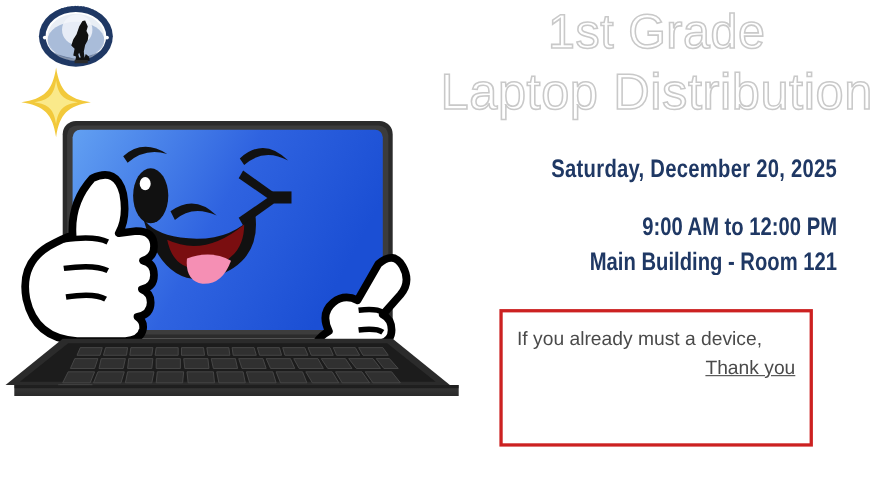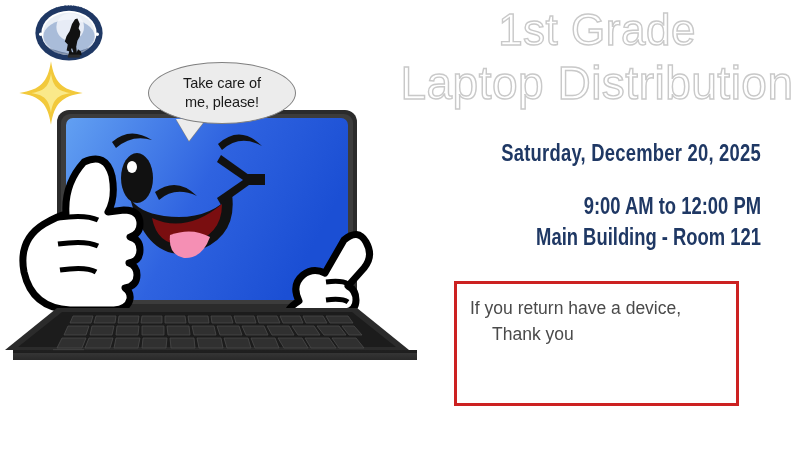--- a/index.html
+++ b/index.html
@@ -164,25 +164,26 @@
     box-sizing: border-box;
   }
   .notice-inner {
     padding: 12px 13px 0 13px;
     font-size: 17.5px;
     line-height: 1.42;
     color: #4a4a4a;
     font-family: "Liberation Sans", sans-serif;
   }
   .notice-thanks {
-    text-align: left;
+    text-align: right;
     margin-top: 1px;
     font-size: 17.5px;
     color: #4a4a4a;
     padding-left: 22px;
+    text-decoration: underline;
   }
 </style>
 </head>
 <body>
 
 <div class="poster">
 
   <div class="art-pane">
 
     <div class="school-logo">
@@ -210,28 +211,20 @@
       </svg>
     </div>
 
     <div class="sparkle">
       <svg viewBox="0 0 100 100" width="66" height="66">
         <path d="M50 2 C55 34 66 45 98 50 C66 55 55 66 50 98 C45 66 34 55 2 50 C34 45 45 34 50 2 Z" fill="#f2c93b"></path>
         <path d="M50 20 C53 40 60 47 80 50 C60 53 53 60 50 80 C47 60 40 53 20 50 C40 47 47 40 50 20 Z" fill="#fae98a"></path>
       </svg>
     </div>
 
-    <div class="speech-bubble">
-      <div class="bubble-tail"></div>
-      <div class="bubble-oval"></div>
-      <div class="bubble-text">
-        <span>Take care of</span>
-        <span>me, please!</span>
-      </div>
-    </div>
 
     <div class="laptop">
       <svg viewBox="0 0 420 260" width="420" height="260">
         <defs>
           <linearGradient id="screenGrad" x1="0" y1="0" x2="1" y2="0.35">
             <stop offset="0%" stop-color="#62a0f2"></stop>
             <stop offset="55%" stop-color="#2f63e0"></stop>
             <stop offset="100%" stop-color="#1b4fd4"></stop>
           </linearGradient>
           <linearGradient id="baseGrad" x1="0" y1="0" x2="0" y2="1">
@@ -353,19 +346,19 @@
     </div>
 
     <div class="event-block">
       <div class="event-date">Saturday, December 20, 2025</div>
       <div class="event-time">9:00 AM to 12:00 PM</div>
       <div class="event-place">Main Building - Room 121</div>
     </div>
 
     <div class="notice-box">
       <div class="notice-inner">
-        <div>If you return have a device,</div>
+        <div>If you already must a device,</div>
         <div class="notice-thanks">Thank you</div>
       </div>
     </div>
   </div>
 
 </div>
 
 </body></html>

